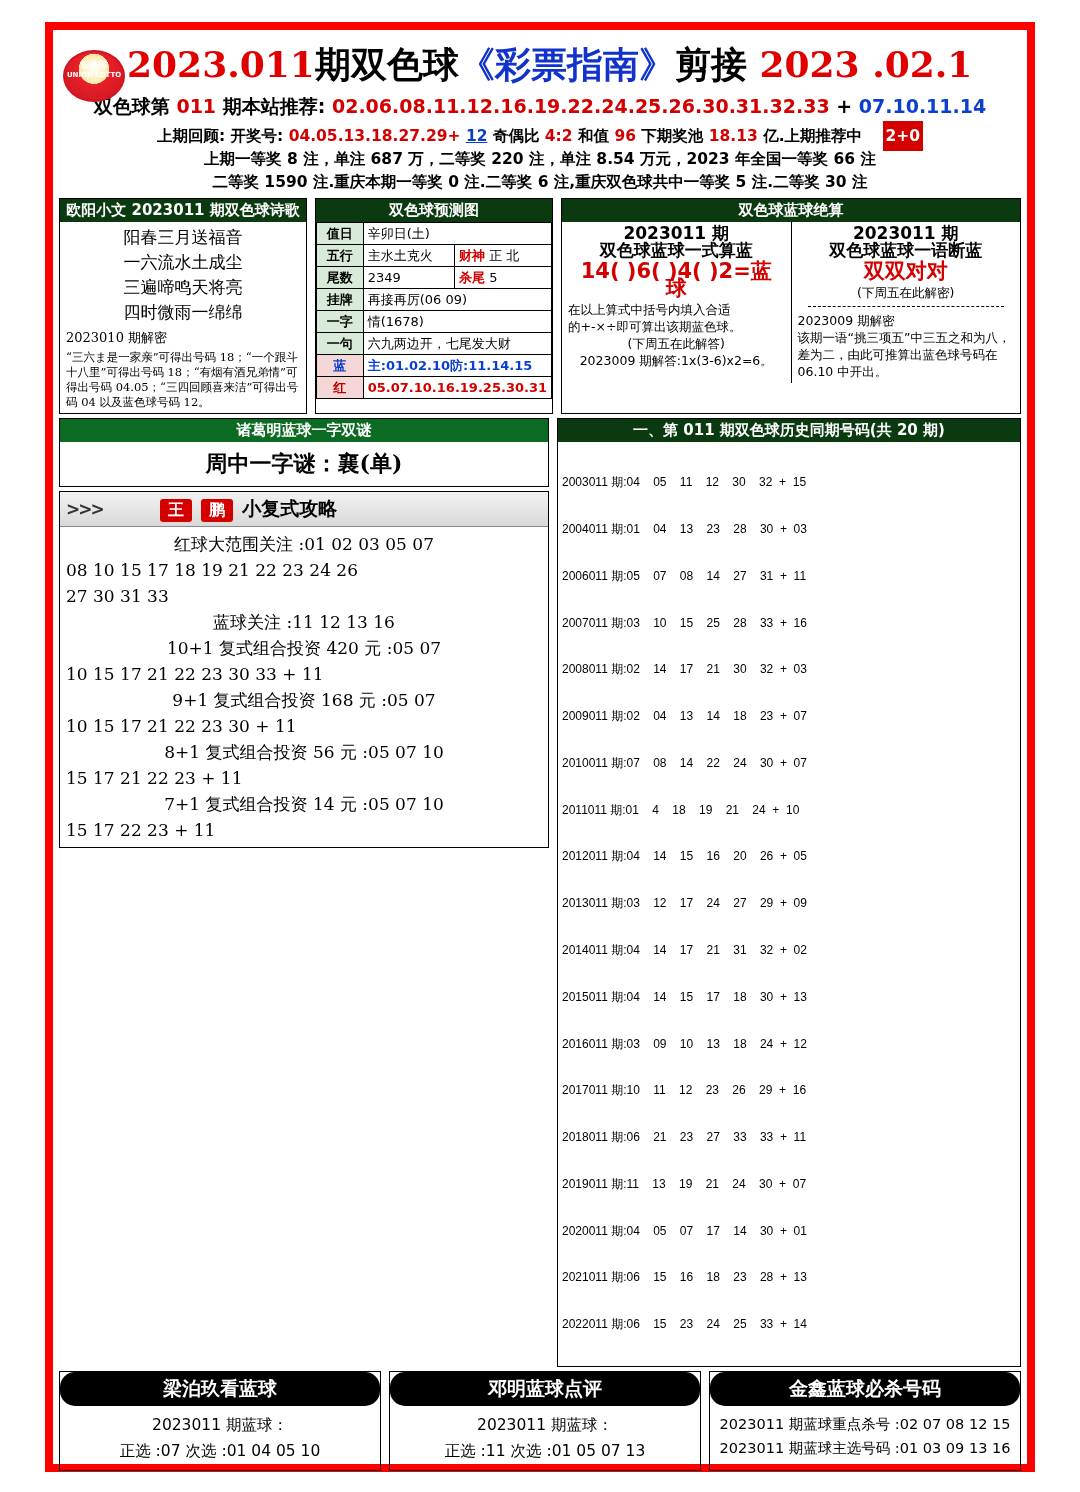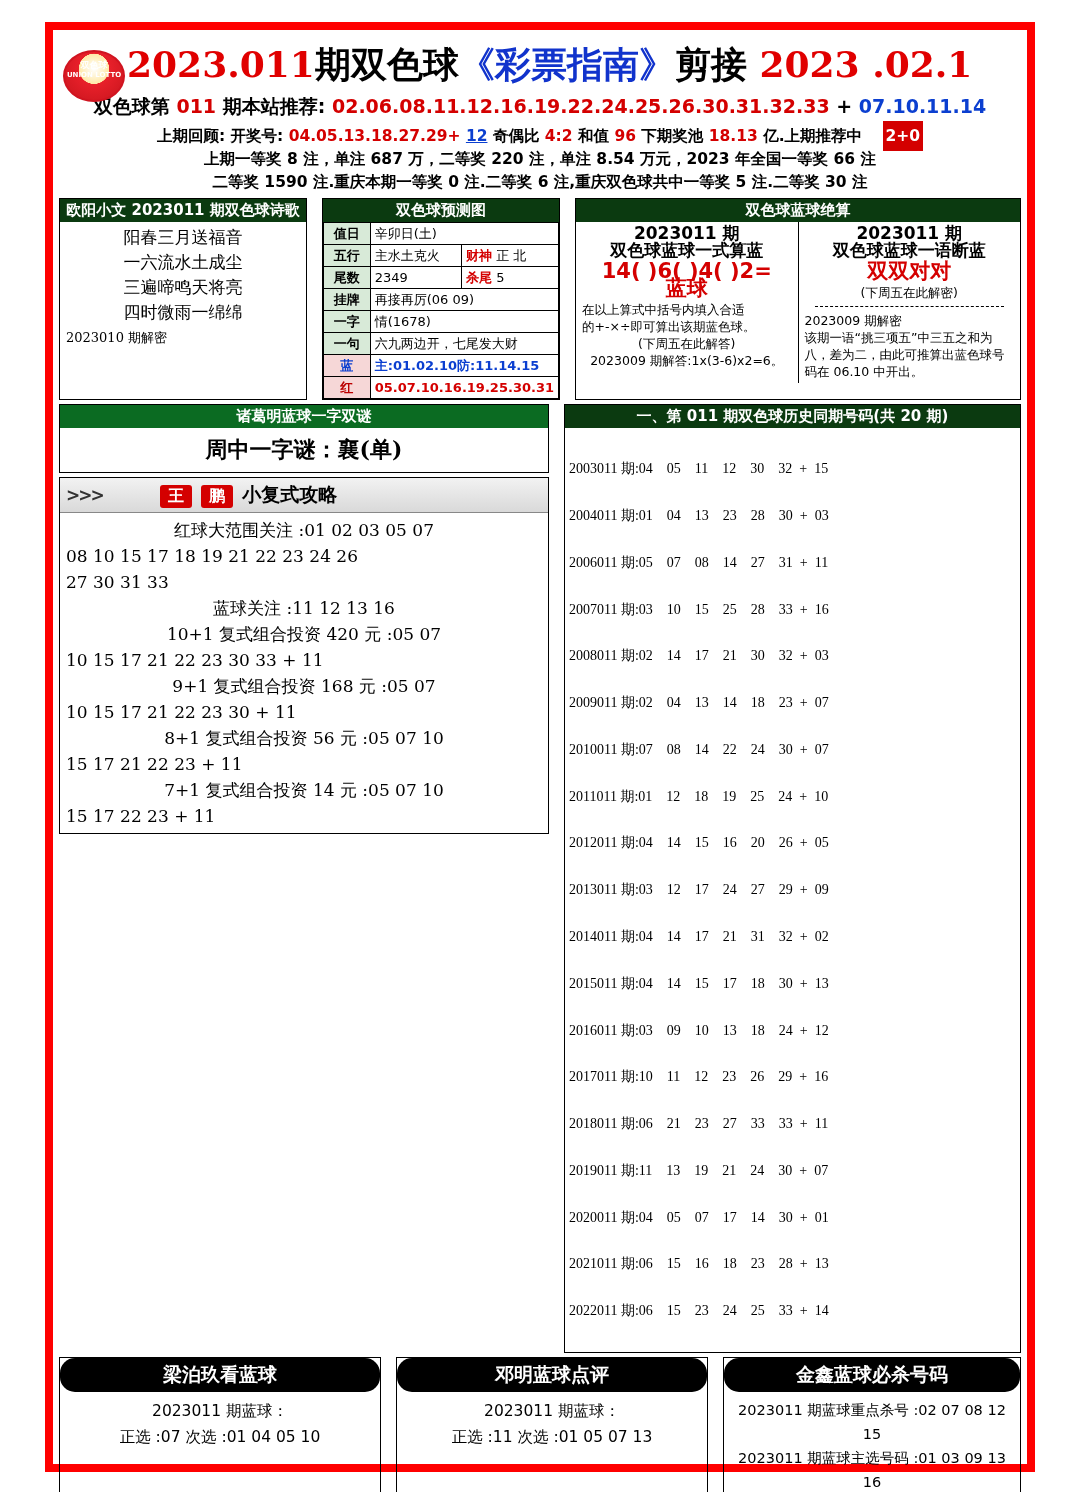--- a/index.html
+++ b/index.html
@@ -21,21 +21,21 @@
   .rec .bk{color:#000;}
   .rec .rd{color:#d40000;}
   .rec .bl{color:#0b3fd0;}
 
   .review{margin-top:5px;text-align:center;font-size:15.5px;line-height:23px;font-weight:bold;}
   .review .rd{color:#d40000;}
   .review .bl{color:#0b3fd0;text-decoration:underline;}
   .review .hl{color:#fff;background:#d40000;padding:6px 3px;margin-left:15px;}
 
   
-  .row{display:flex;gap:15px;margin-top:4px;}
+  .row{display:flex;gap:8px;margin-top:4px;}
   .bx{border:1px solid #000;box-sizing:border-box;background:#fff;}
   .bhead{background:#0b3a10;color:#fff;text-align:center;font-weight:bold;font-size:15px;padding:2px 0;}
   .bhead.grn{background:#0b6b22;}
 
   
   .poem{padding:3px 6px;font-size:17px;line-height:25px;text-align:center;font-family:"DejaVu Serif","Liberation Serif",serif;}
   .poem .sm{font-size:11.5px;line-height:15px;text-align:left;}
   .poem .lbl{font-size:13px;text-align:left;}
 
   
@@ -56,21 +56,21 @@
   
   .zg{text-align:center;font-size:22px;font-weight:bold;padding:7px 0;font-family:"DejaVu Serif","Liberation Serif",serif;}
 
   
   .wp{padding:4px 6px;font-size:17px;line-height:26px;font-family:"DejaVu Serif","Liberation Serif",serif;}
   .ribbon{position:relative;height:34px;background:linear-gradient(#f2f2f2,#d9d9d9);border-bottom:1px solid #888;}
   .chev{color:#333;font-weight:bold;font-size:17px;letter-spacing:-2px;position:absolute;left:6px;top:7px;}
   .namebox{display:inline-block;background:#d40000;color:#fff;font-weight:bold;padding:1px 8px;border-radius:3px;margin-right:4px;font-size:16px;}
 
   
-  .hist{font-size:14px;line-height:15.6px;padding:2px 4px;font-family:Liberation Serif, serif;white-space:pre;}
+  .hist{font-size:12px;line-height:15.6px;padding:2px 4px;font-family:Liberation Sans, sans-serif;white-space:pre;}
   .histhead{background:#0b3a10;color:#fff;text-align:center;font-weight:bold;font-size:15px;padding:2px 0;font-family:"DejaVu Sans","Liberation Sans",sans-serif;}
 
   
   .panel{border:1px solid #000;}
   .panel .ph{background:#000;color:#fff;text-align:center;font-weight:bold;font-size:19px;padding:4px 0;border-radius:15px;}
   .panel .pb{padding:6px 4px;font-size:15.5px;line-height:26px;text-align:center;}
 </style>
 </head>
 <body>
 
@@ -117,20 +117,21 @@
 
       <div class="row">
         <div class="bx" style="width:248px">
           <div class="bhead">欧阳小文 2023011 期双色球诗歌</div>
           <div class="poem">
             <div>阳春三月送福音</div>
             <div>一六流水土成尘</div>
             <div>三遍啼鸣天将亮</div>
             <div>四时微雨一绵绵</div>
             <div class="lbl">2023010 期解密</div>
+            <div class="sm">“三六ま是一家亲”可得出号码 18；“一个跟斗十八里”可得出号码 18；“有烟有酒兄弟情”可得出号码 04.05；“三四回顾喜来洁”可得出号码 04 以及蓝色球号码 12。</div>
           </div>
         </div>
 
         <div class="bx" style="width:238px">
           <div class="bhead">双色球预测图</div>
           <table class="pt">
             <tbody>
                 <tr>
                   <td class="k">值日</td>
                   <td colspan="2">辛卯日(土)</td>
@@ -229,21 +230,21 @@
         <div class="bx" style="flex:1">
           <div class="histhead">一、第 011 期双色球历史同期号码(共 20 期)</div>
           <div class="hist">
             <div>2003011 期:04    05    11    12    30    32  +  15</div>
             <div>2004011 期:01    04    13    23    28    30  +  03</div>
             <div>2006011 期:05    07    08    14    27    31  +  11</div>
             <div>2007011 期:03    10    15    25    28    33  +  16</div>
             <div>2008011 期:02    14    17    21    30    32  +  03</div>
             <div>2009011 期:02    04    13    14    18    23  +  07</div>
             <div>2010011 期:07    08    14    22    24    30  +  07</div>
-            <div>2011011 期:01    12    18    19    25    24  +  10</div>
+            <div>2011011 期:01    4    18    19    21    24  +  10</div>
             <div>2012011 期:04    14    15    16    20    26  +  05</div>
             <div>2013011 期:03    12    17    24    27    29  +  09</div>
             <div>2014011 期:04    14    17    21    31    32  +  02</div>
             <div>2015011 期:04    14    15    17    18    30  +  13</div>
             <div>2016011 期:03    09    10    13    18    24  +  12</div>
             <div>2017011 期:10    11    12    23    26    29  +  16</div>
             <div>2018011 期:06    21    23    27    33    33  +  11</div>
             <div>2019011 期:11    13    19    21    24    30  +  07</div>
             <div>2020011 期:04    05    07    17    14    30  +  01</div>
             <div>2021011 期:06    15    16    18    23    28  +  13</div>

